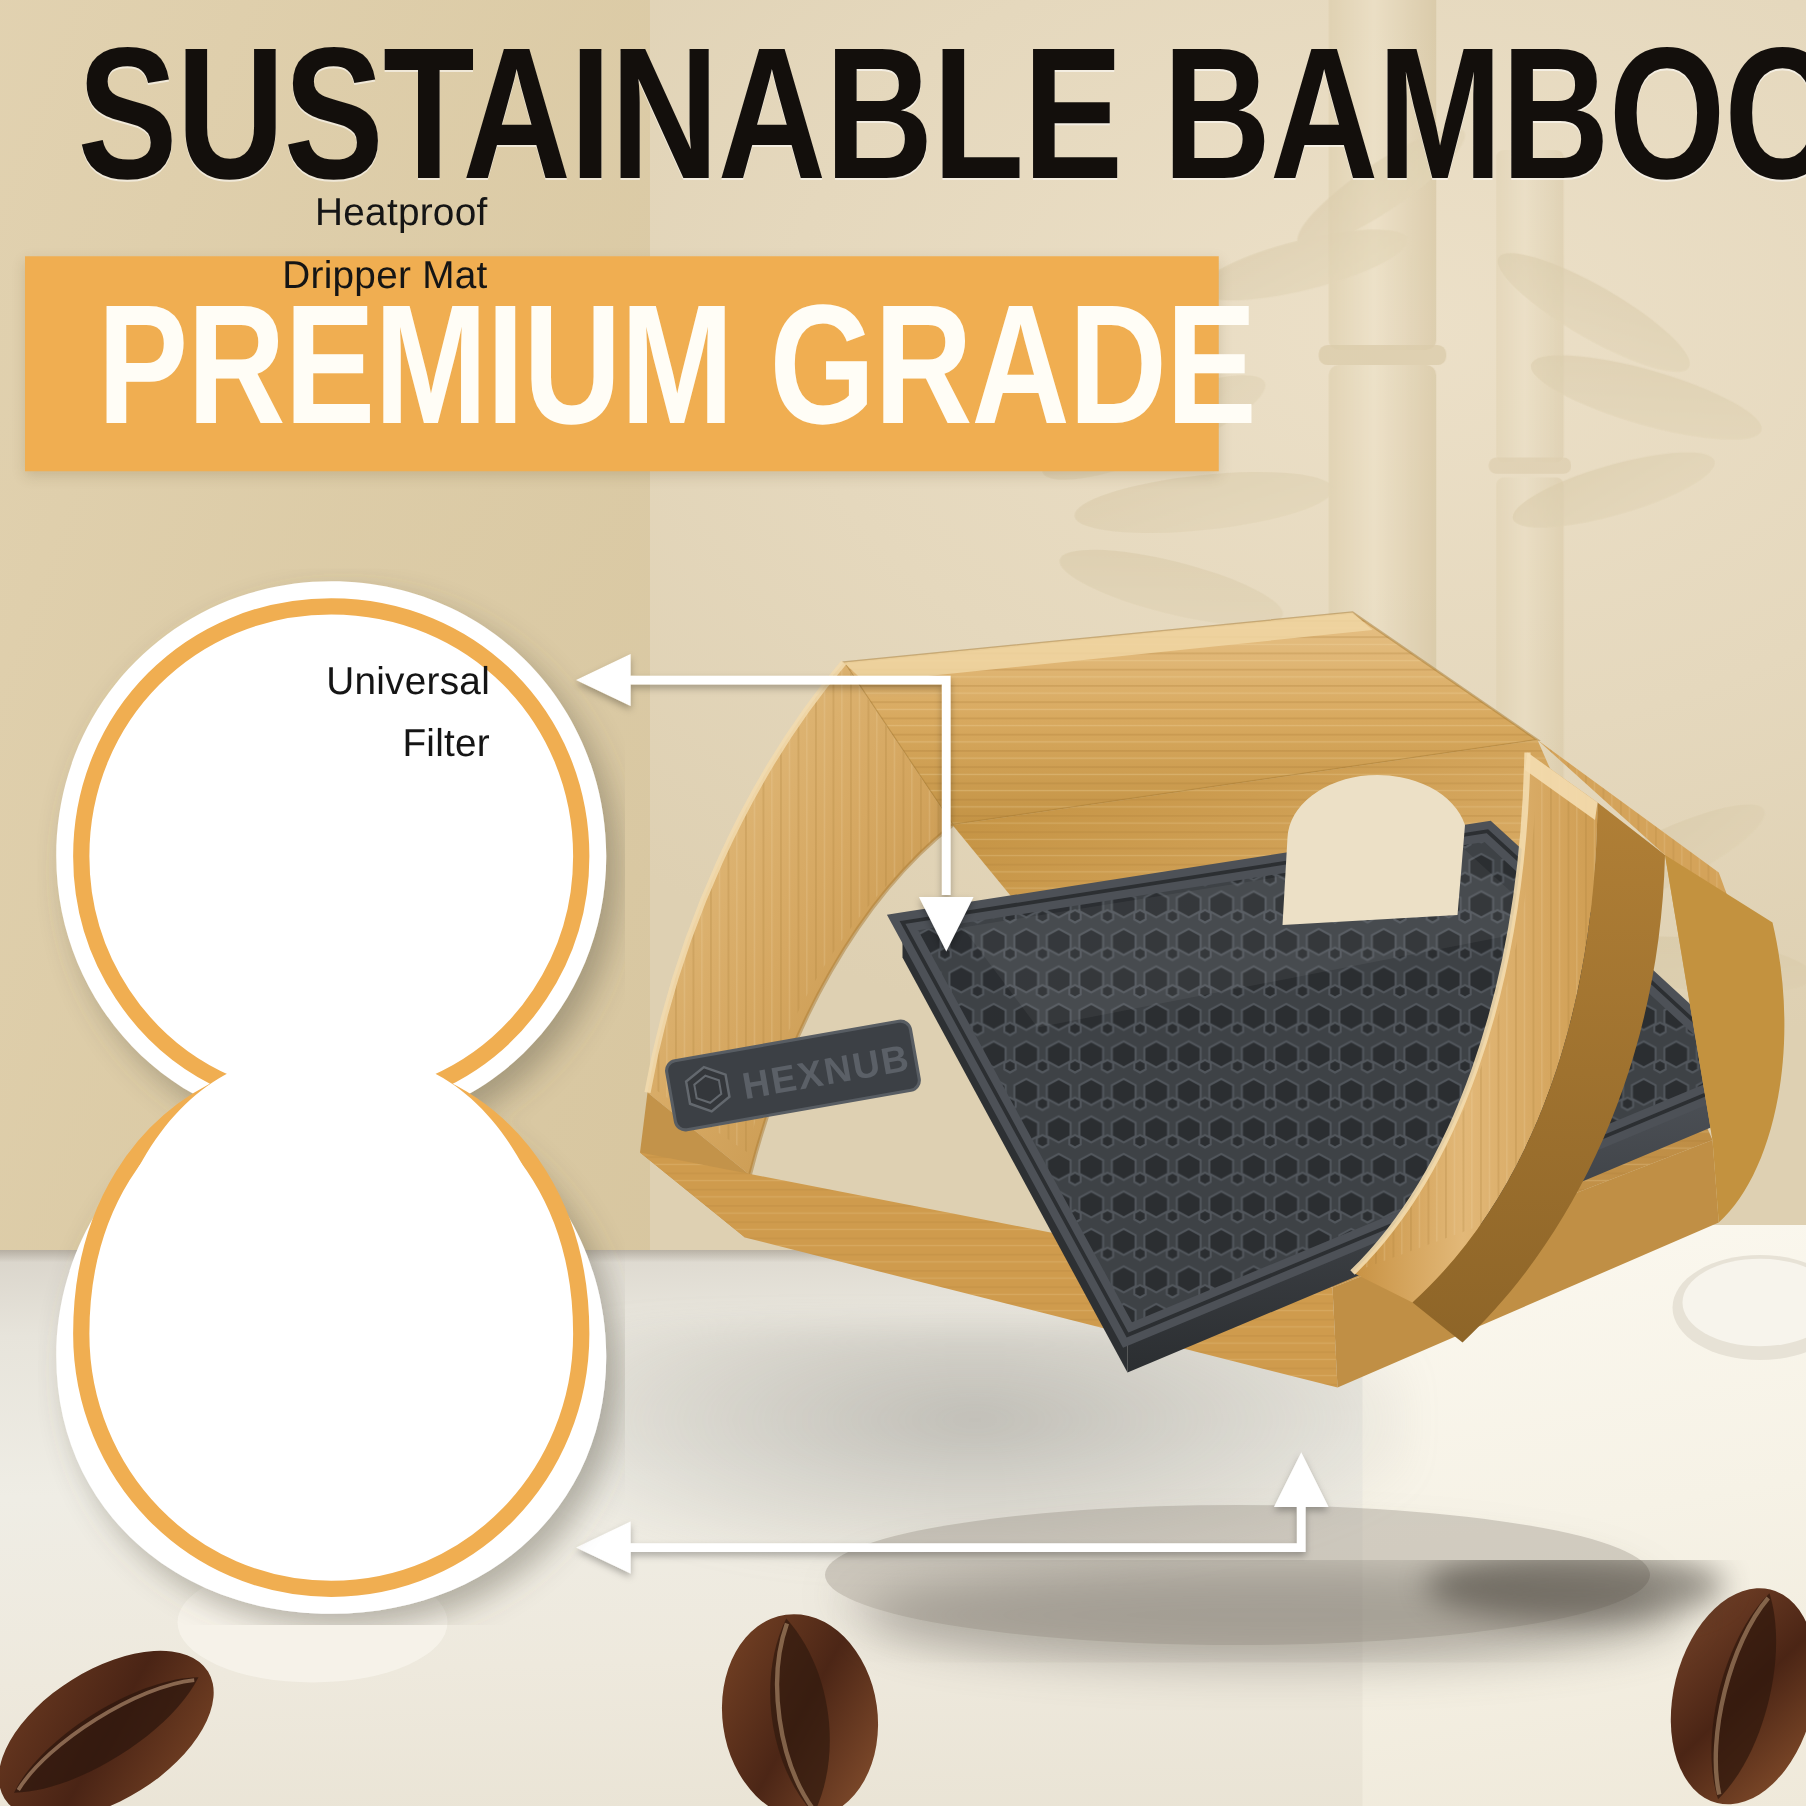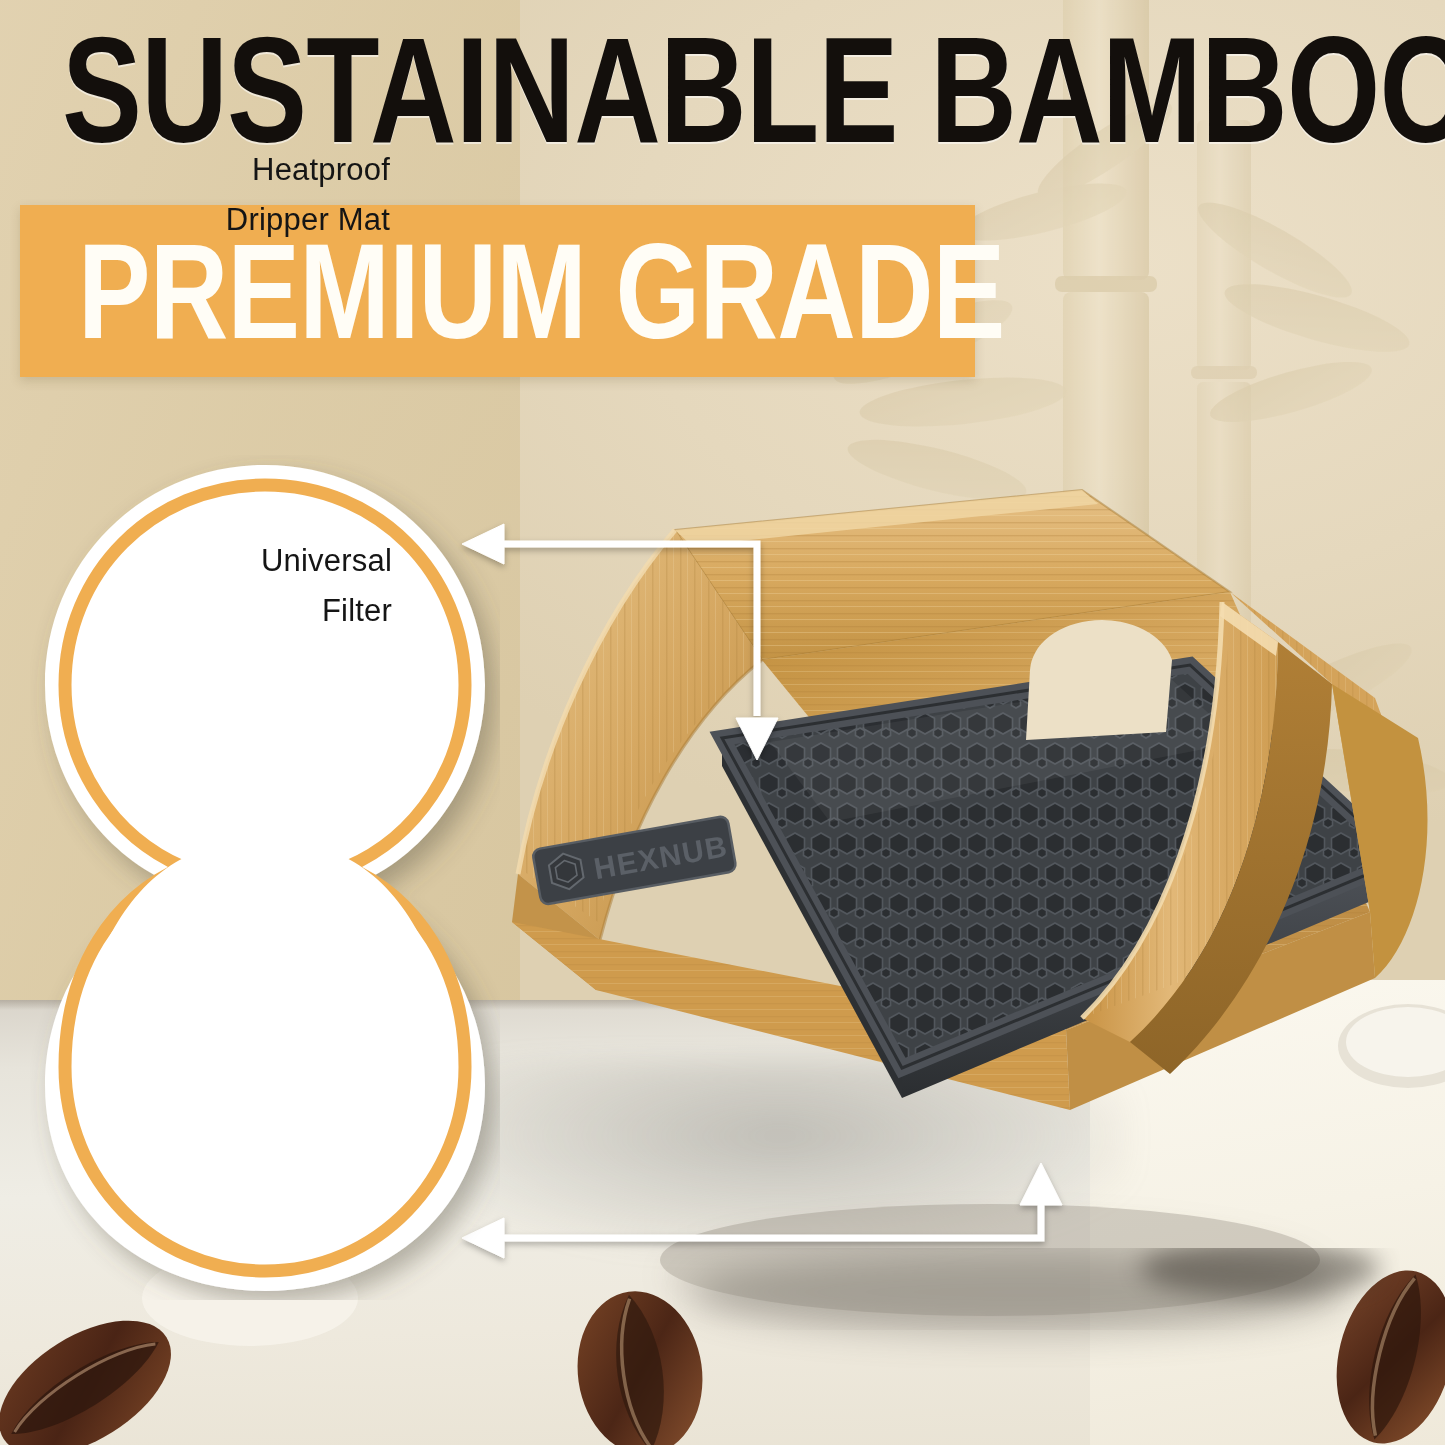--- a/index.html
+++ b/index.html
@@ -69,21 +69,21 @@
   }
 
   
   .callouts{position:absolute;left:30px;top:455px;width:470px;height:845px;}
   .callout-text{
     position:absolute;text-align:right;color:#151515;
     font-size:31px;line-height:50px;letter-spacing:.2px;
     font-family:"Liberation Sans","DejaVu Sans",sans-serif;
   }
   .ct-1{left:60px;top:145px;width:330px;}
-  .ct-2{left:62px;top:536px;width:330px;}
+  .ct-2{left:62px;top:520px;width:330px;}
 
   
   .product{position:absolute;left:470px;top:470px;width:975px;height:860px;}
   .arrows{position:absolute;left:0;top:0;width:1445px;height:1445px;pointer-events:none;}
 </style>
 </head>
 <body>
 
 <div id="stage">
 

